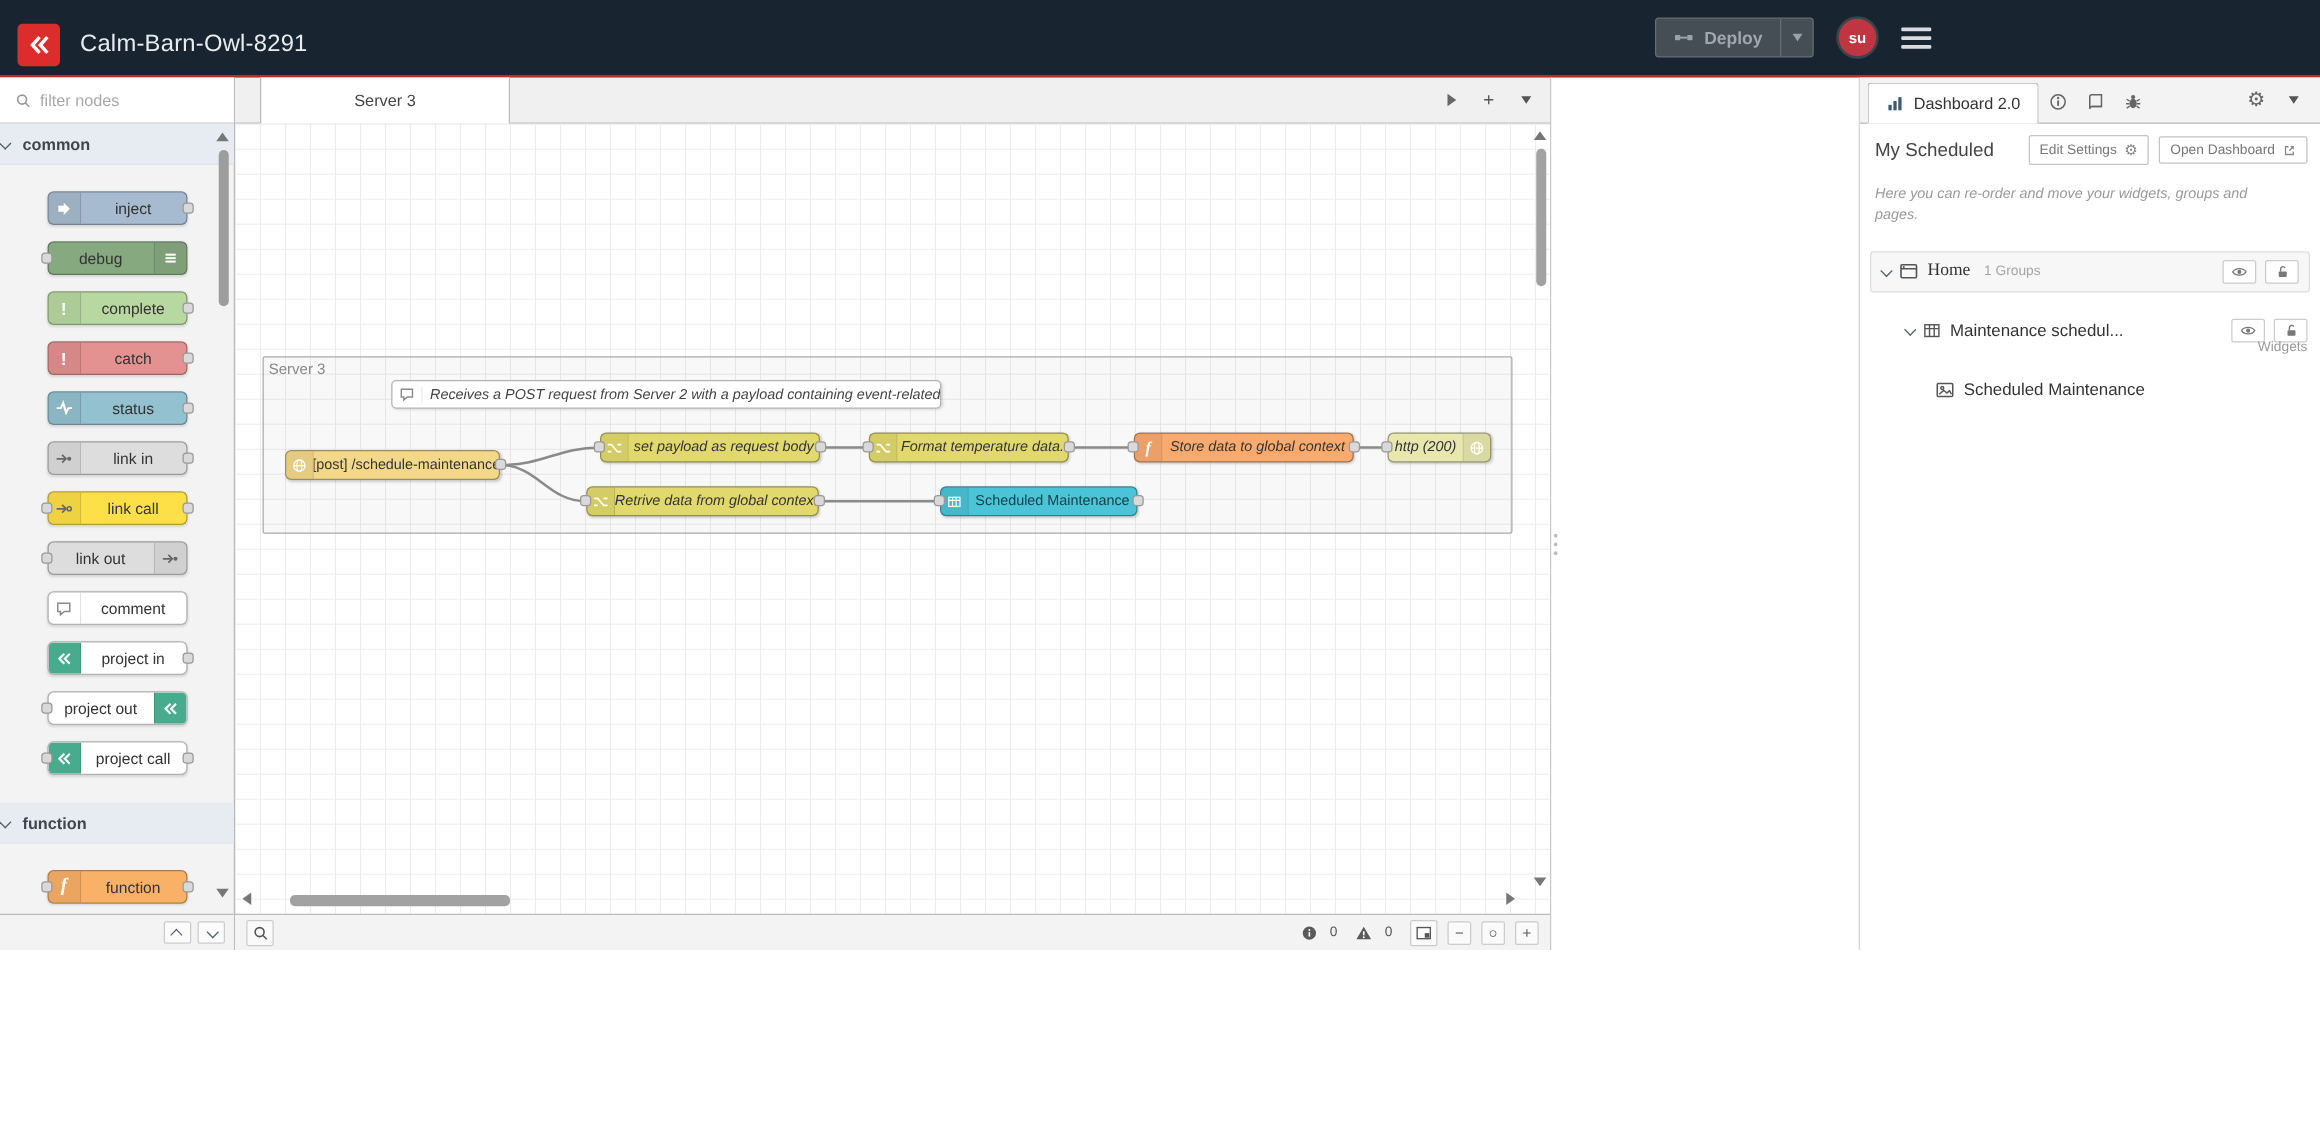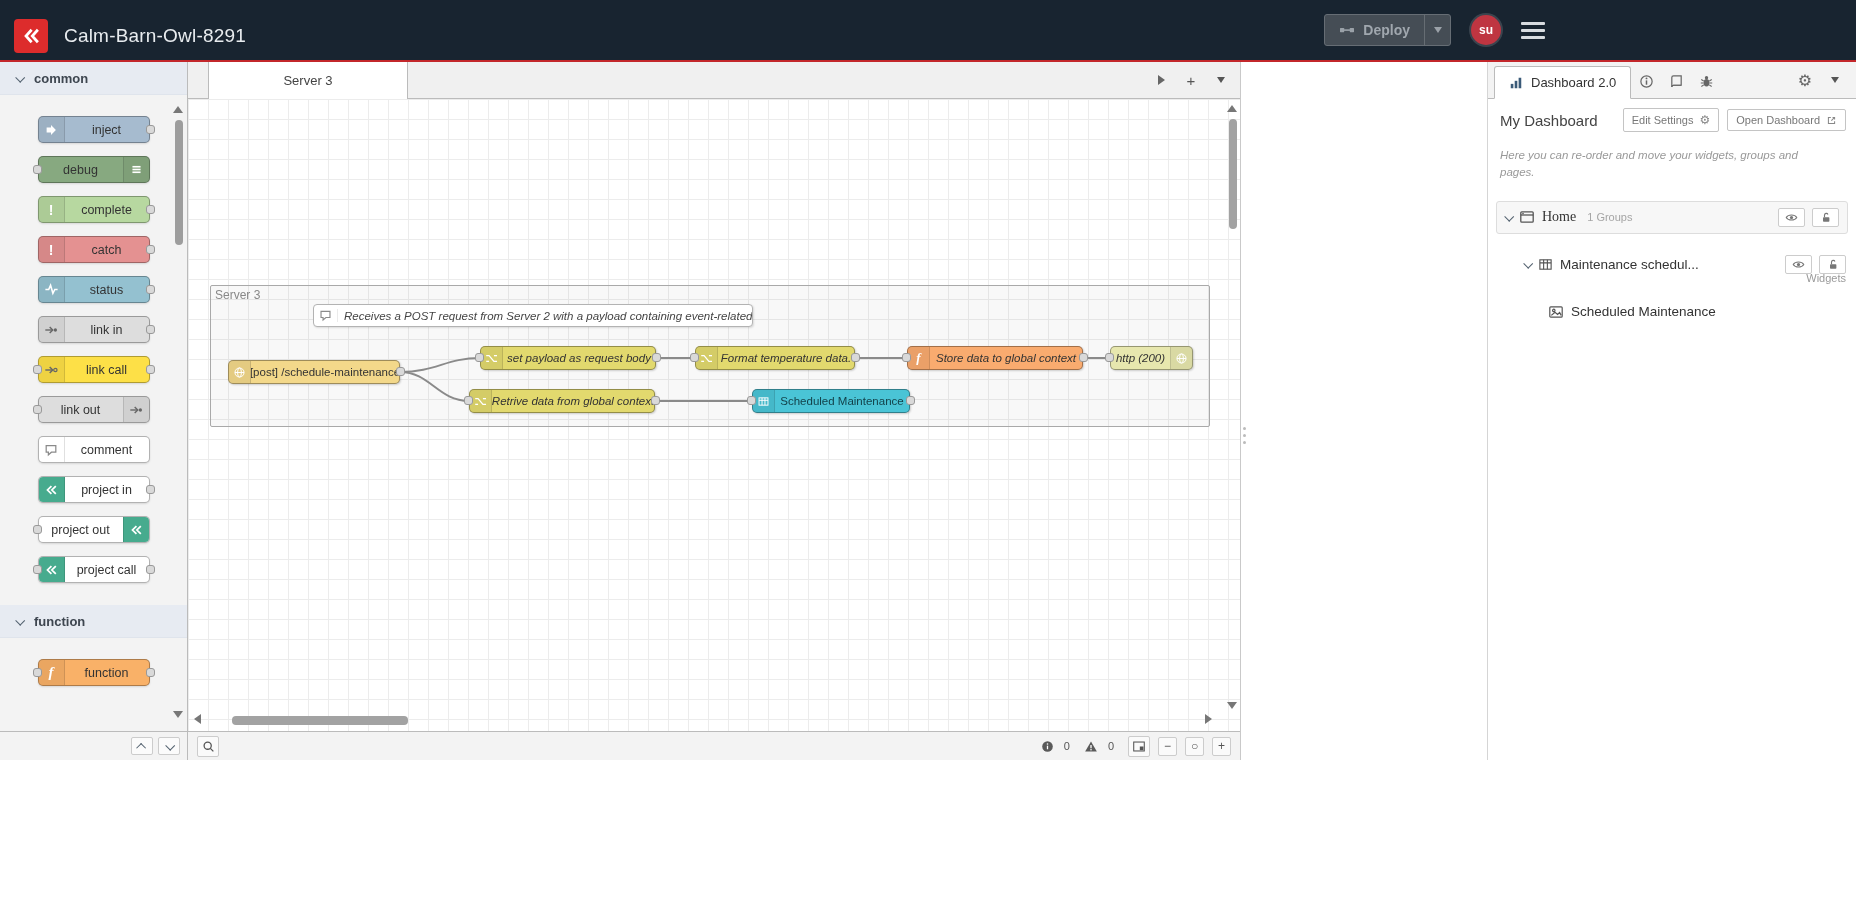--- a/index.html
+++ b/index.html
@@ -26,21 +26,21 @@
   .tri-sb-d { width:0;height:0;border-left:5px solid transparent;border-right:5px solid transparent;border-top:7px solid #777; }
   .tri-sb-l { width:0;height:0;border-top:5px solid transparent;border-bottom:5px solid transparent;border-right:7px solid #777; }
   .tri-sb-r { width:0;height:0;border-top:5px solid transparent;border-bottom:5px solid transparent;border-left:7px solid #777; }
   .chev { display:inline-block; width:7px; height:7px; border-right:1.7px solid #52606e; border-bottom:1.7px solid #52606e; transform:rotate(45deg) translateY(-1px); }
 
   
   .palette { position:absolute; left:0; top:62px; width:188px; height:698px; background:#f3f3f3; border-right:1px solid #bbb; }
   .psearch { height:37px; background:#fff; border-bottom:1px solid #ccc; display:flex; align-items:center; gap:7px; padding:0 12px; }
   .psearch input { border:none; outline:none; background:transparent; font-size:13px; color:#444; width:140px; font-family:"Liberation Sans",sans-serif; }
   .psearch input::placeholder { color:#a8a8a8; }
-  .pcat-h { height:33px; background:#e7ebf2; border-bottom:1px solid #dfe4ec; display:flex; align-items:center; gap:11px; padding:0 16px; cursor:pointer; }
+  .pcat-h { height:33px; background:#e7ebf2; border-bottom:1px solid #dfe4ec; display:flex; align-items:center; gap:11px; padding:0 0; cursor:pointer; }
   .pcat-h .cl { font-size:13px; font-weight:bold; color:#3e4650; }
   .pnodes { display:flex; flex-direction:column; gap:13px; padding:21px 0 22px; }
   .pnode { position:relative; width:112px; height:27px; margin:0 auto; border:1px solid rgba(0,0,0,.3); border-radius:5px; display:flex; box-shadow:0 1px 2px rgba(0,0,0,.12); cursor:grab; }
   .ib { width:26px; display:flex; align-items:center; justify-content:center; flex:none; }
   .ib.l { border-right:1px solid rgba(0,0,0,.12); border-radius:4px 0 0 4px; }
   .ib.r { border-left:1px solid rgba(0,0,0,.12); border-radius:0 4px 4px 0; }
   .ib.shade { background:rgba(0,0,0,.06); }
   .plabel { flex:1; display:flex; align-items:center; justify-content:center; font-size:12.5px; color:#333; white-space:nowrap; }
   .pt { position:absolute; width:9px; height:9px; background:#d9d9d9; border:1px solid #999; border-radius:3px; top:50%; margin-top:-5px; }
   .pt.i { left:-6px; } .pt.o { right:-6px; }
@@ -154,20 +154,29 @@
       <div class="burger">
           <span></span>
           <span></span>
           <span></span>
         </div>
     </div>
   </div>
   <div class="redline"></div>
 
   <div class="palette">
+    <div class="psearch">
+      <span>
+        <svg width="13" height="13" viewBox="0 0 16 16">
+            <circle cx="7" cy="7" r="4.4" fill="none" stroke="#999" stroke-width="1.6"></circle>
+            <path d="M10.3 10.3 14 14" stroke="#999" stroke-width="1.6"></path>
+          </svg>
+      </span>
+      <input placeholder="filter nodes" style="">
+    </div>
 
     <div class="pcat-h">
       <span class="chev"></span>
       <span class="cl">common</span>
     </div>
 
     <div class="pnodes">
       <div class="pnode" style="background:#a6bbcf">
         <span class="ib l shade">
             <svg width="14" height="14" viewBox="0 0 16 16">
@@ -568,21 +577,21 @@
       </div>
       <div class="sstrip-right">
         <div class="itab gear">⚙</div>
         <div class="itab">
             <i class="tri-d dark"></i>
           </div>
       </div>
     </div>
 
     <div class="dhrow">
-      <span class="dname">My Dashboard</span>
+      <span class="dname">My Scheduled</span>
       <div class="sbtn">
         <span>Edit Settings</span>
         <span class="gear" style="font-size:12px;color:#888">⚙</span>
       </div>
       <div class="sbtn">
         <span>Open Dashboard</span>
         <span>
             <svg width="11" height="11" viewBox="0 0 16 16">
               <g stroke="#888" stroke-width="1.5" fill="none">
                 <path d="M7 3.5H3.5v9h9V9"></path>

